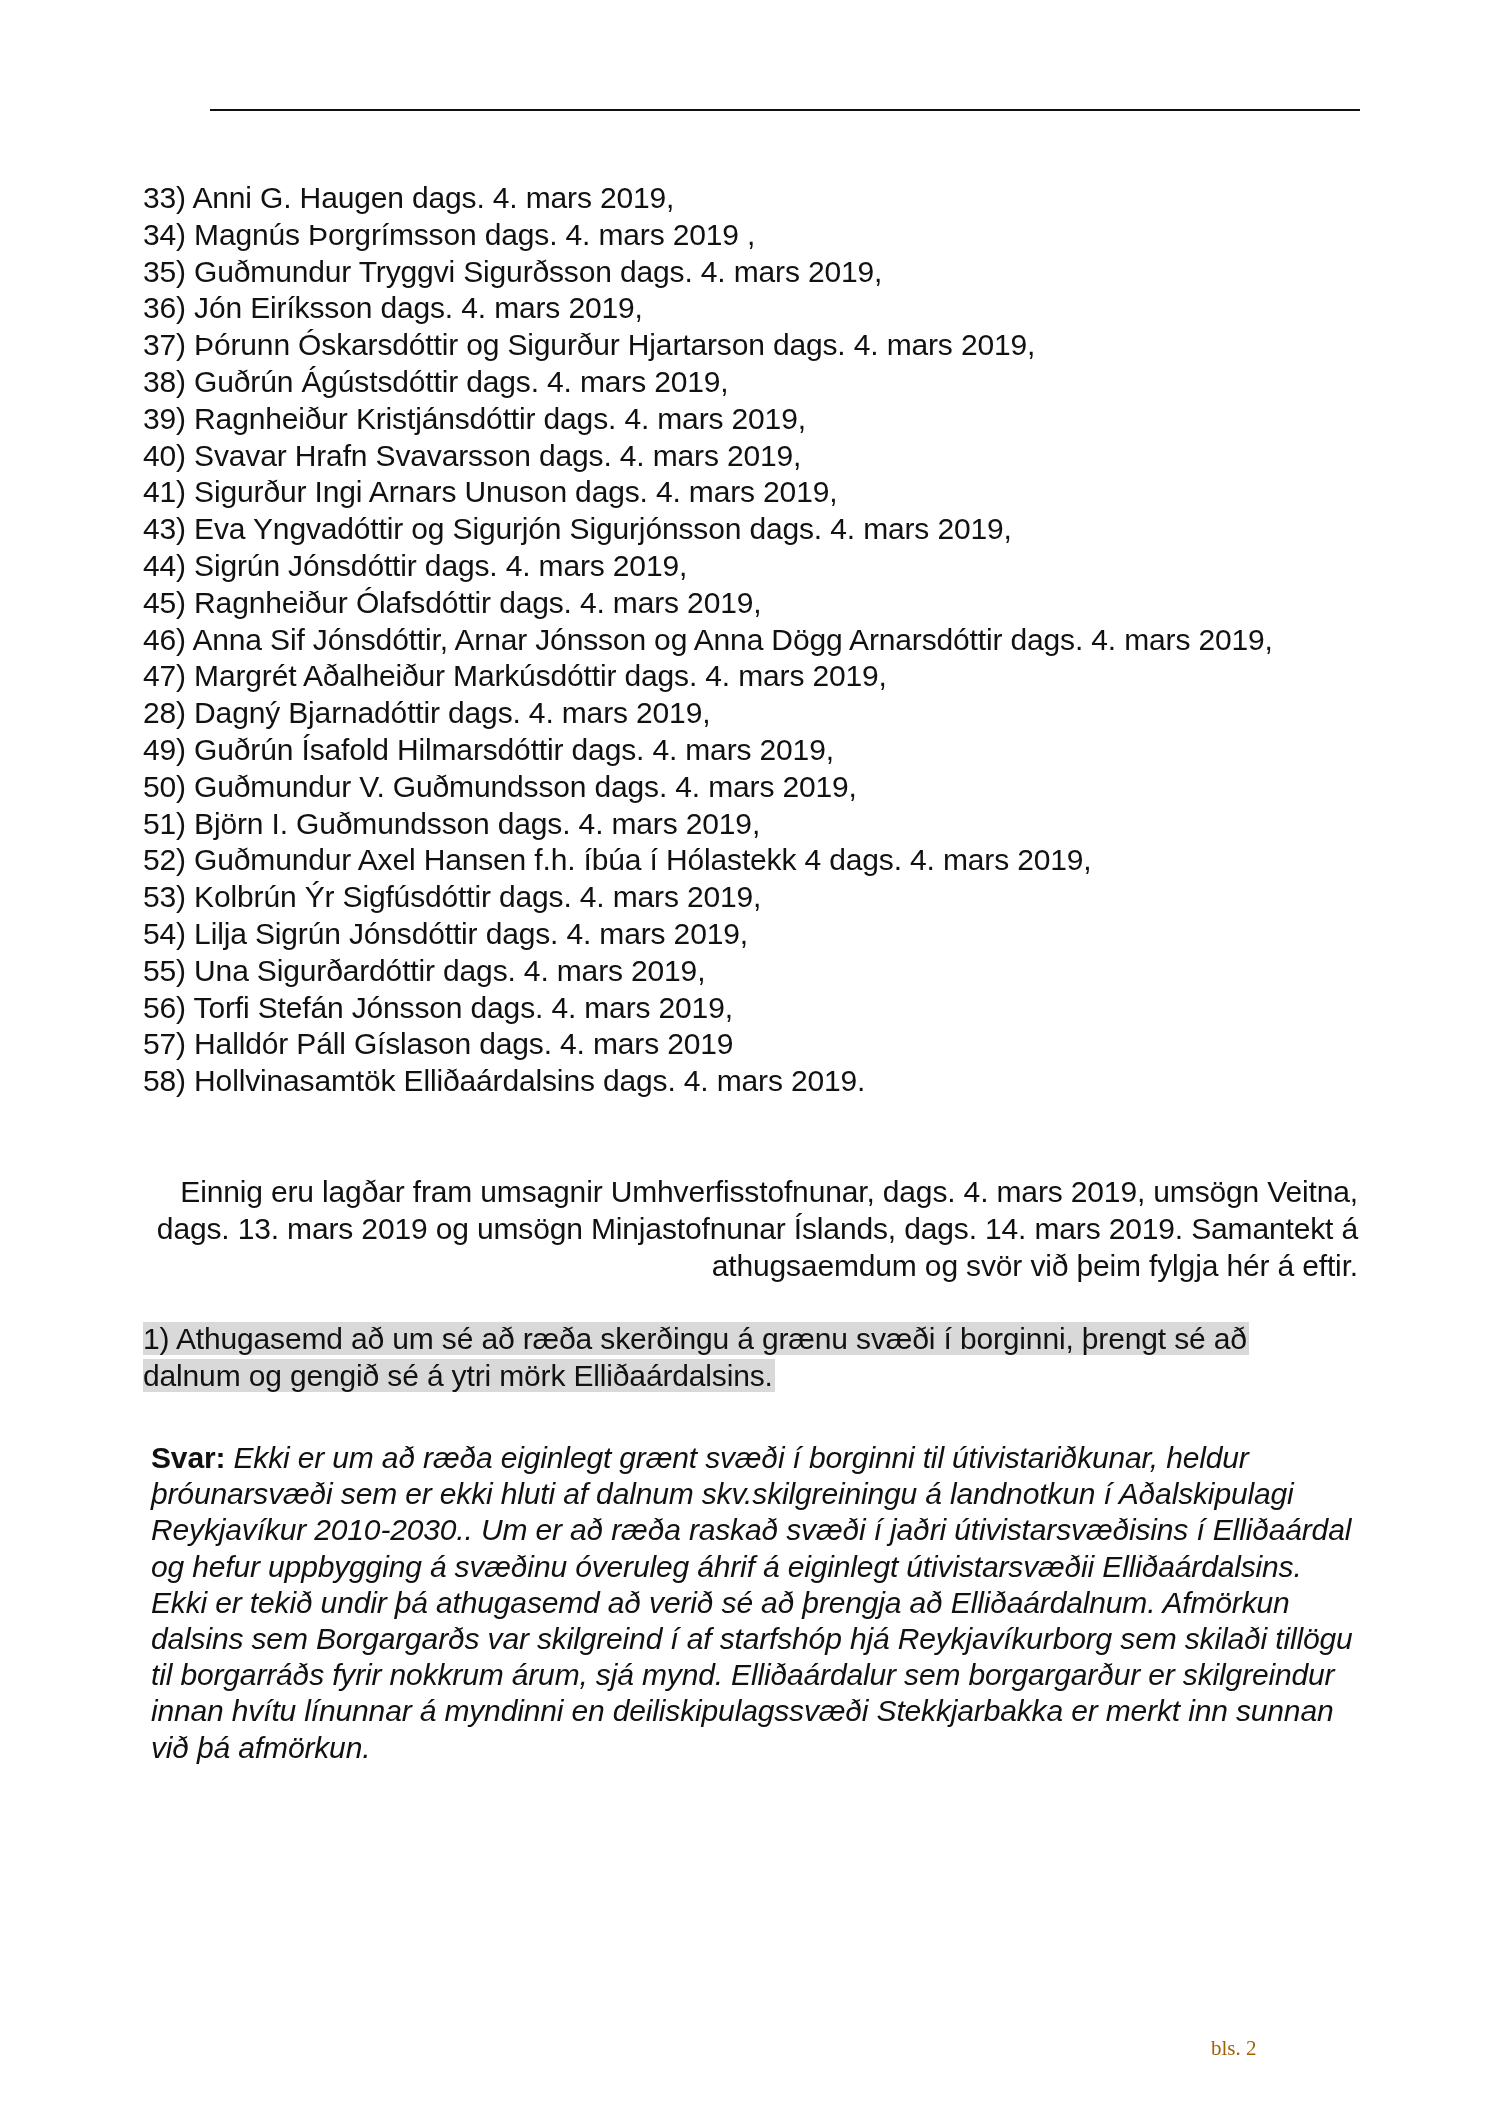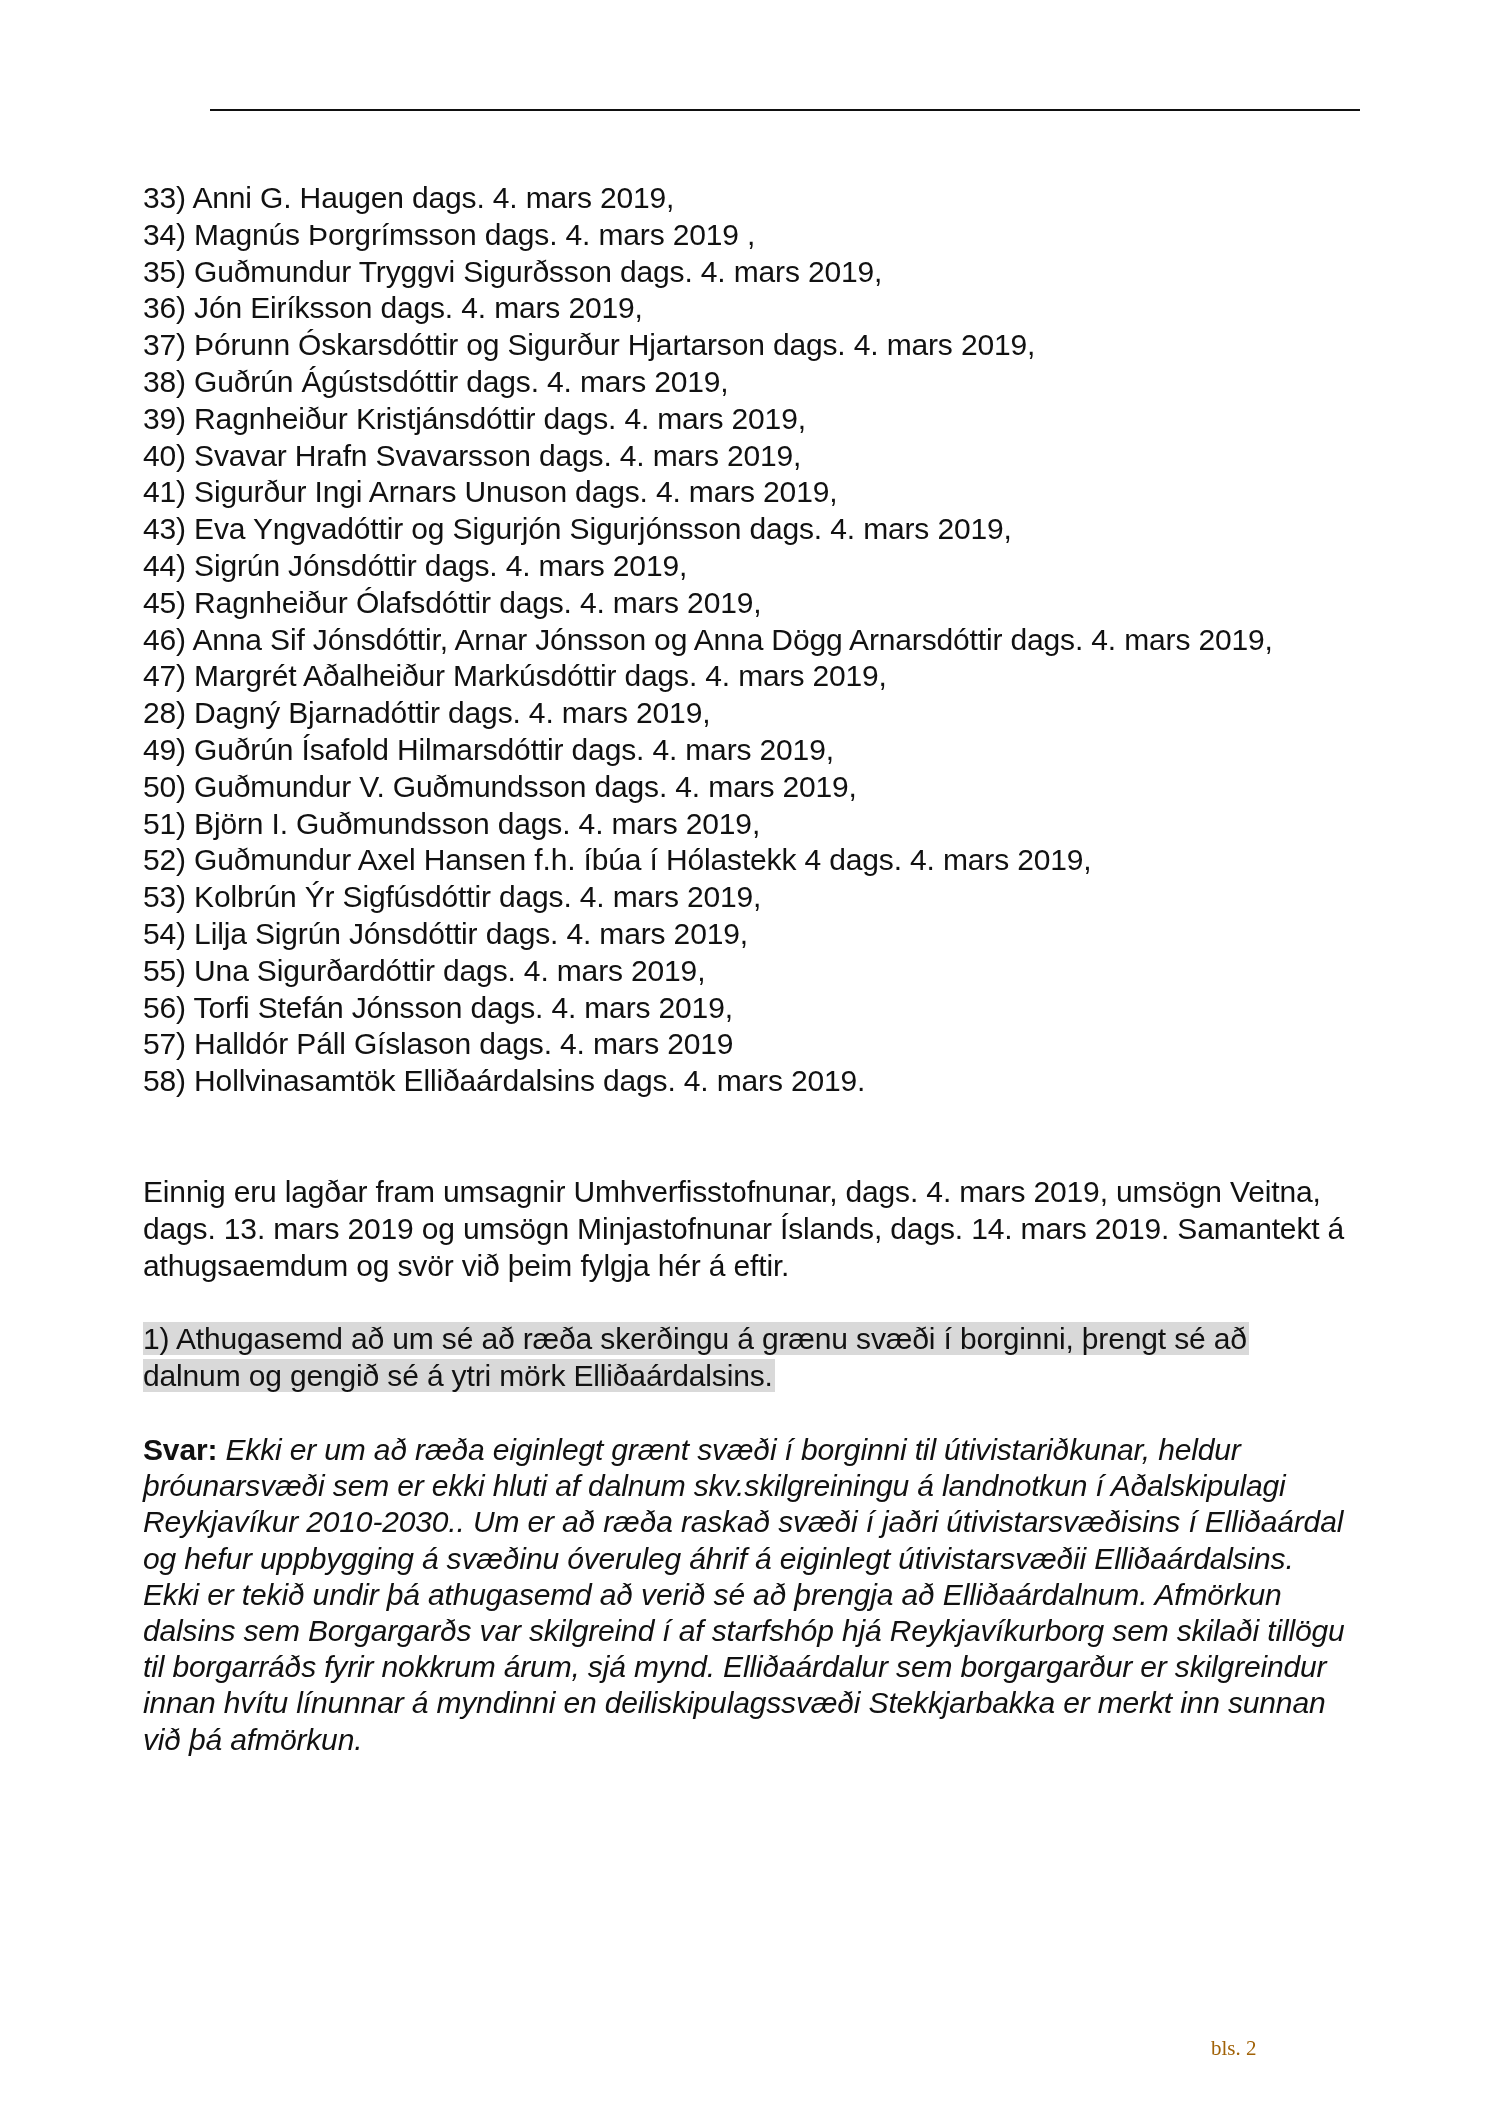--- a/index.html
+++ b/index.html
@@ -39,36 +39,37 @@
     }
     .list li {
       margin: 0;
       padding: 0;
       white-space: nowrap;
     }
     .para-einnig {
       top: 1174px;
       width: 1215px;
       margin: 0;
+      text-align: right;
     }
     .comment {
       top: 1321px;
       margin: 0;
       width: 1170px;
       line-height: 36.8px;
     }
     .comment span.hl {
       background: #d9d9d9;
       box-decoration-break: clone;
       -webkit-box-decoration-break: clone;
       padding: 0 2px 0 0;
     }
     .answer {
       top: 1432px;
-      margin: 0;
+      margin: 8px;
       width: 1205px;
       line-height: 36.2px;
     }
     .answer .label {
       font-weight: bold;
       font-style: normal;
     }
     .answer .body {
       font-style: italic;
     }

